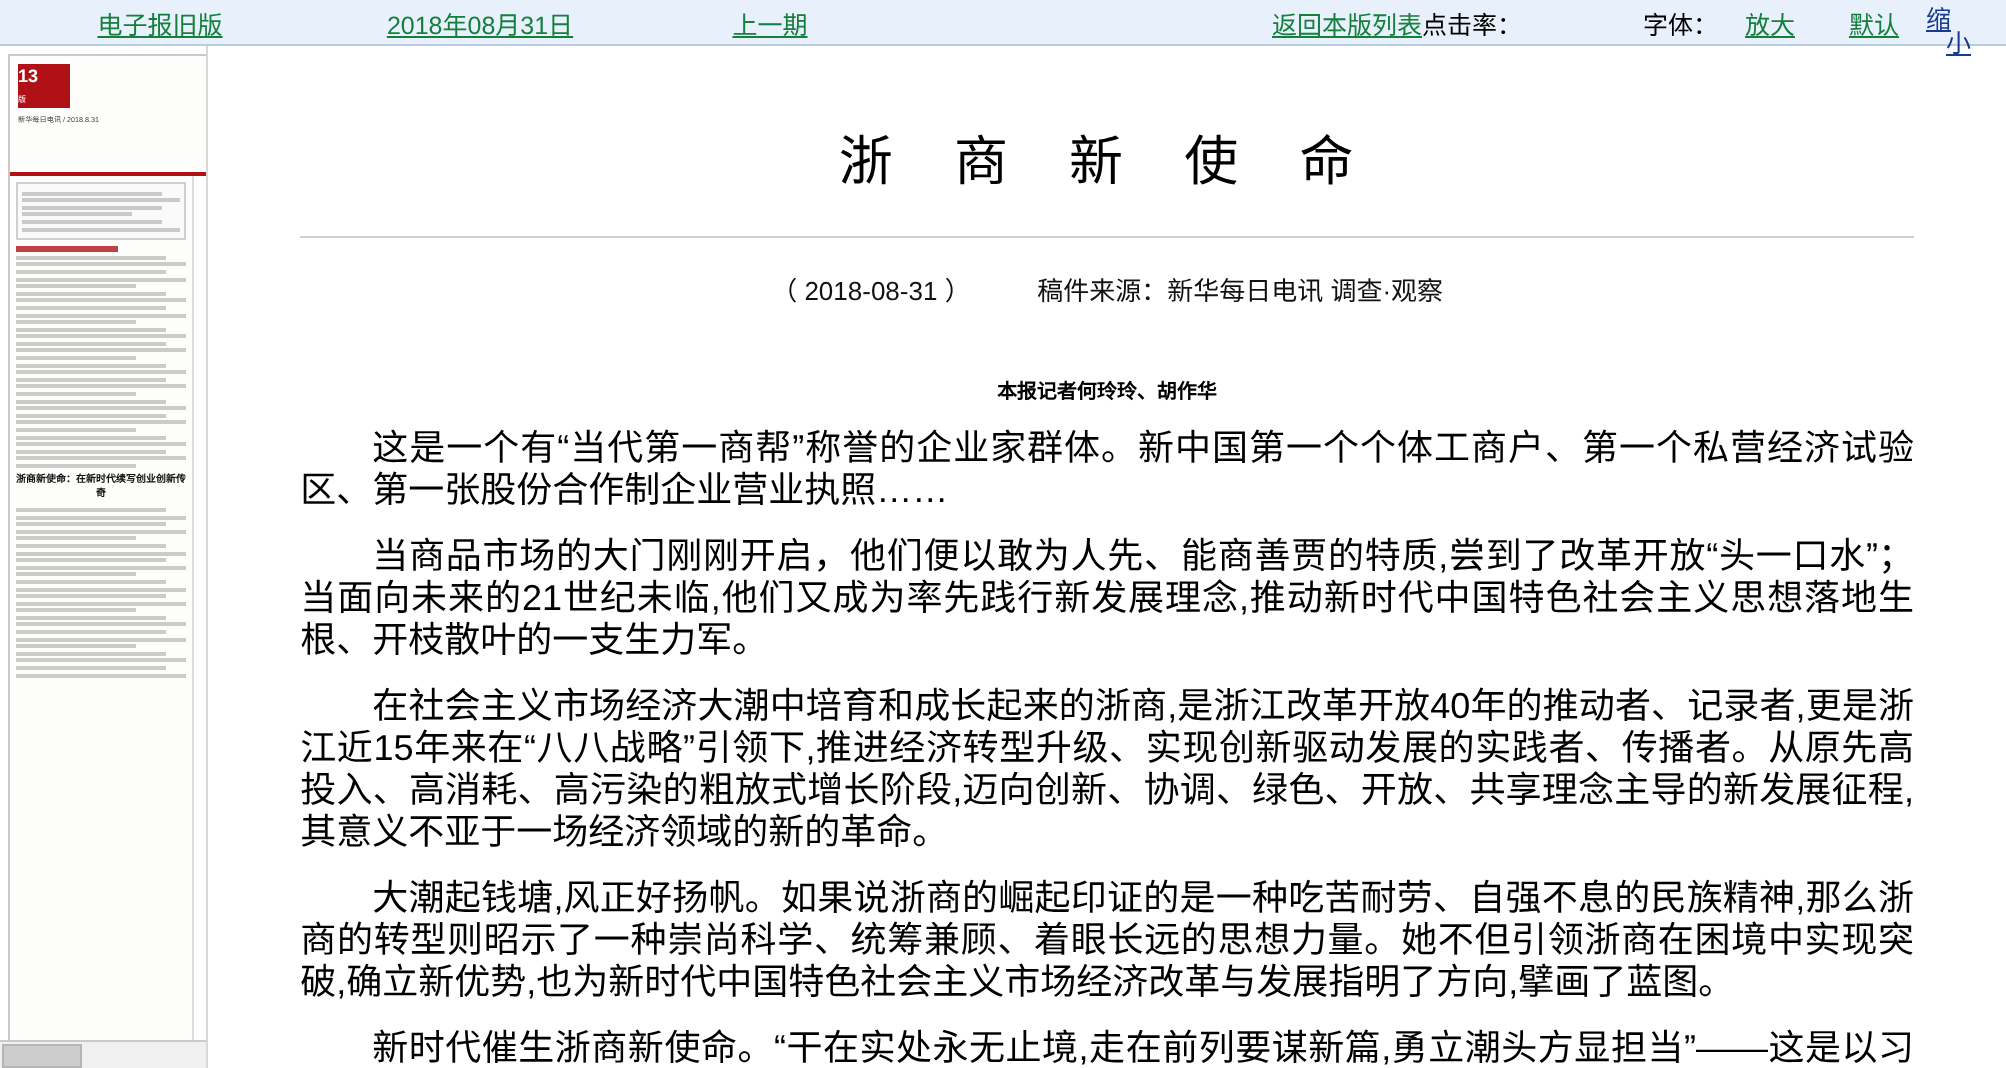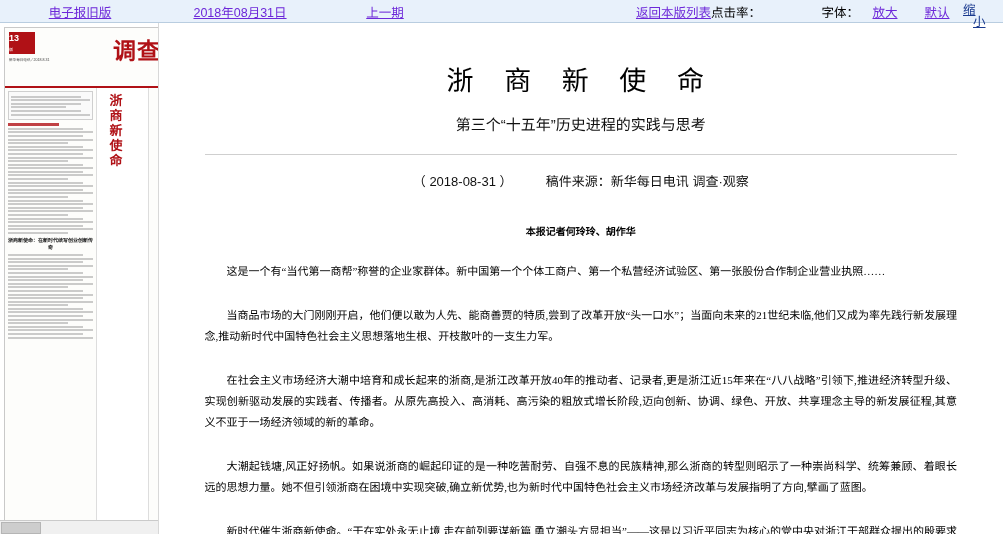--- a/index.html
+++ b/index.html
@@ -19,21 +19,21 @@
   .toolbar {
     height: 22px;
     background: #e8f1fb;
     border-bottom: 1px solid #b9cde0;
     display: flex;
     align-items: center;
     font-size: 12.5px;
     position: relative;
   }
   .tb-link {
-    color: #6d28d9;
+    color: #15803d;
     text-decoration: underline;
     cursor: pointer;
     white-space: nowrap;
   }
   .tb-cell {
     display: flex;
     align-items: center;
     justify-content: center;
   }
   .tb-cell-epaper { width: 160px; }
@@ -210,27 +210,26 @@
   }
   .art-meta .sep { display: inline-block; width: 26px; }
   .art-byline {
     text-align: center;
     font-size: 10px;
     font-weight: bold;
     margin-top: 33px;
     color: #000;
   }
   .art-p {
-    font-size: 11px;
+    font-size: 18px;
     line-height: 21px;
     text-align: justify;
-    margin: 23px 0 0;
+    margin: 12px 0 0;
     text-indent: 2em;
     color: #000;
-    font-family: Liberation Serif, serif;
   }
   
   .bottom-strip {
     position: absolute;
     left: 0; bottom: 0;
     width: 348px;
     height: 14px;
     background: #f0f0f0;
     border-top: 1px solid #cacaca;
     box-sizing: border-box;
@@ -375,21 +374,20 @@
       </div>
     </div>
 
     <div class="bottom-strip">
       <div class="thumb"></div>
     </div>
   </div>
 
   <div class="right-pane">
     <div class="art-title">浙 商 新 使 命</div>
-    <div class="art-subtitle">第三个“十五年”历史进程的实践与思考</div>
     <hr class="art-rule">
     <div class="art-meta">
       <span>（ 2018-08-31 ）</span>
       <span class="sep"></span>
       <span>稿件来源：新华每日电讯 调查·观察</span>
     </div>
     <div class="art-byline">本报记者何玲玲、胡作华</div>
 
     <p class="art-p">这是一个有“当代第一商帮”称誉的企业家群体。新中国第一个个体工商户、第一个私营经济试验区、第一张股份合作制企业营业执照……</p>
     <p class="art-p">当商品市场的大门刚刚开启，他们便以敢为人先、能商善贾的特质,尝到了改革开放“头一口水”；当面向未来的21世纪未临,他们又成为率先践行新发展理念,推动新时代中国特色社会主义思想落地生根、开枝散叶的一支生力军。</p>

